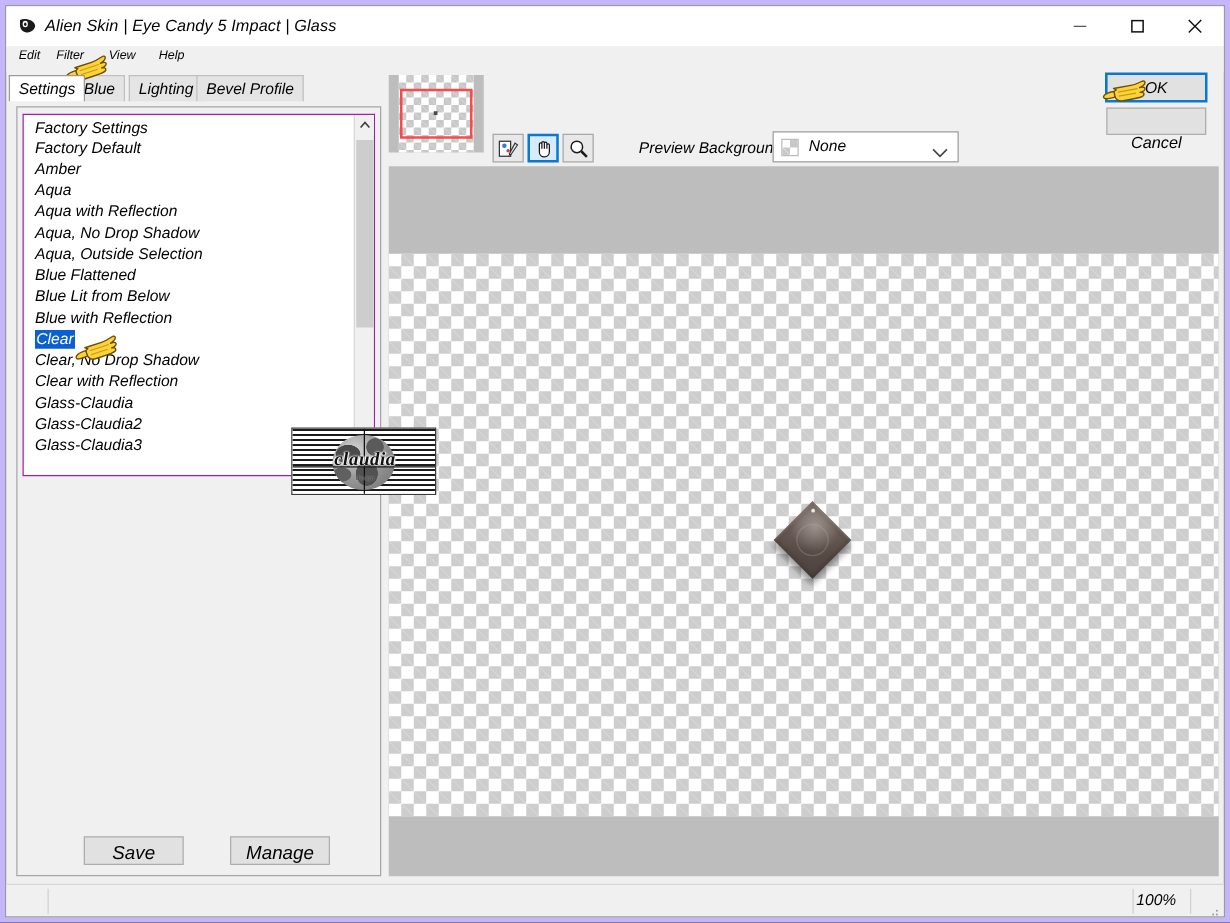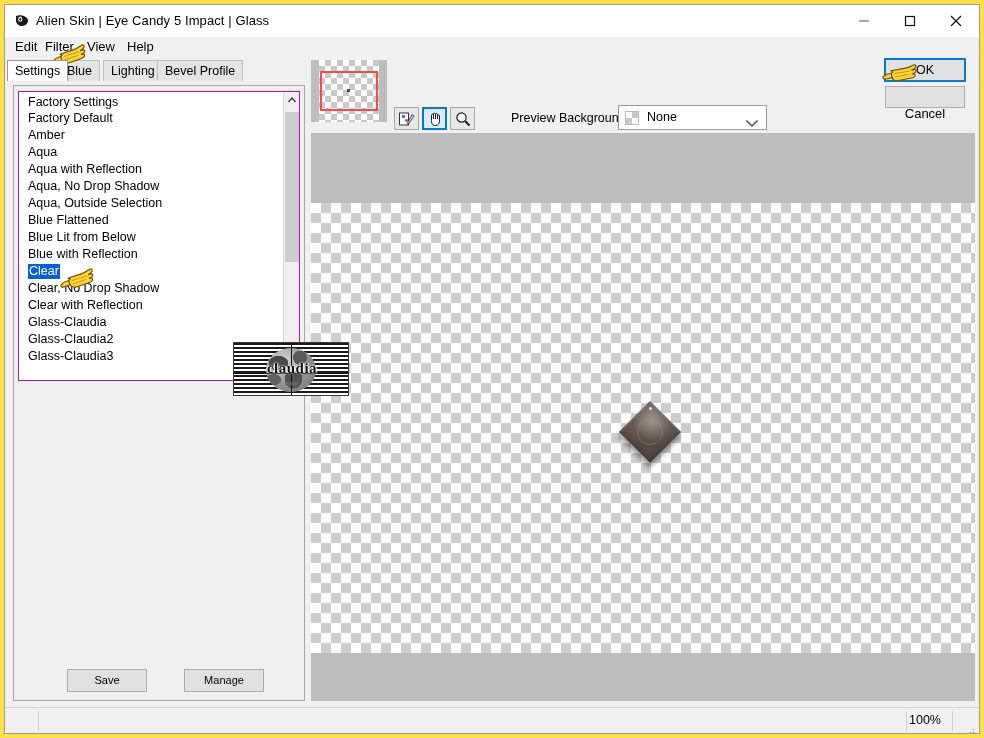--- a/index.html
+++ b/index.html
@@ -8,21 +8,22 @@
     width: 984px; height: 738px;
     overflow: hidden;
     background: #0d1526;
     font-family: "Liberation Sans", sans-serif;
   }
 
   #app {
     position: absolute;
     left: 0; top: 0;
     width: 984px; height: 738px;
-    background: #fde047;
+    background: #c4b5fd;
+    font-style: italic;
   }
 
   
   .window {
     position: absolute;
     left: 4px; top: 4px;
     width: 976px; height: 730px;
     background: #f0f0f0;
     border: 1px solid #9a9a9a;
     overflow: hidden;
@@ -57,21 +58,21 @@
   .wbtn-close{ right: 0px; }
 
   
   .menubar {
     position: absolute; left: 0; top: 32px;
     width: 974px; height: 21px;
     background: #f0f0f0;
   }
   .menu-item {
     position: absolute; top: 2px;
-    font-size: 13px; color: #000;
+    font-size: 10px; color: #000;
     padding: 0 2px;
     cursor: default;
     white-space: nowrap;
   }
 
   
   .tabstrip {
     position: absolute; left: 0; top: 55px;
     width: 300px; height: 22px;
   }
@@ -146,21 +147,21 @@
     background: #f0f0f0;
   }
   .vscroll-thumb {
     position: absolute; left: 1px; top: 20px;
     width: 14px; height: 150px;
     background: #cdcdcd;
   }
 
   .btn {
     position: absolute;
-    font-size: 11px;
+    font-size: 15px;
     color: #000;
     background: #e1e1e1;
     border: 1px solid #adadad;
     text-align: center;
     cursor: default;
     line-height: 1;
     padding-top: 5px;
   }
   .btn-save   { left: 53px; bottom: 8px; width: 80px; height: 23px; }
   .btn-manage { left: 170px; bottom: 8px; width: 80px; height: 23px; }

